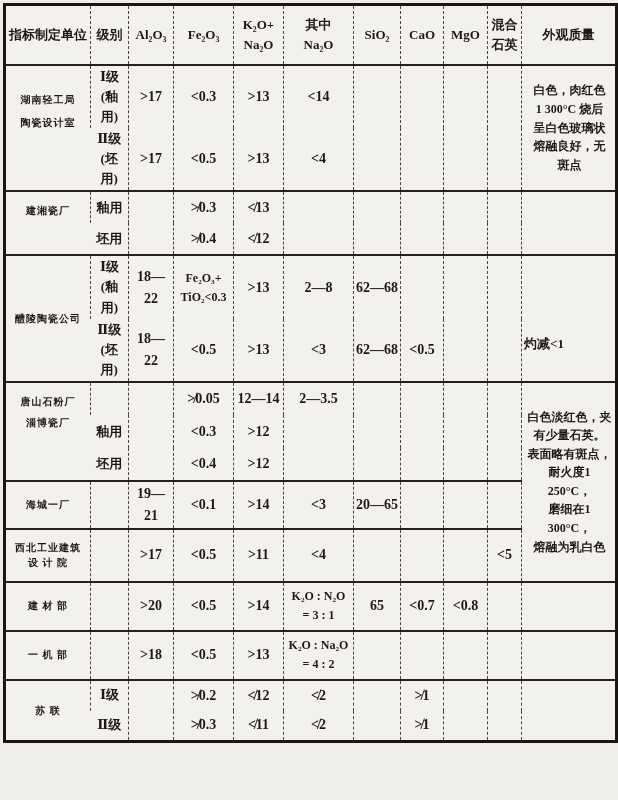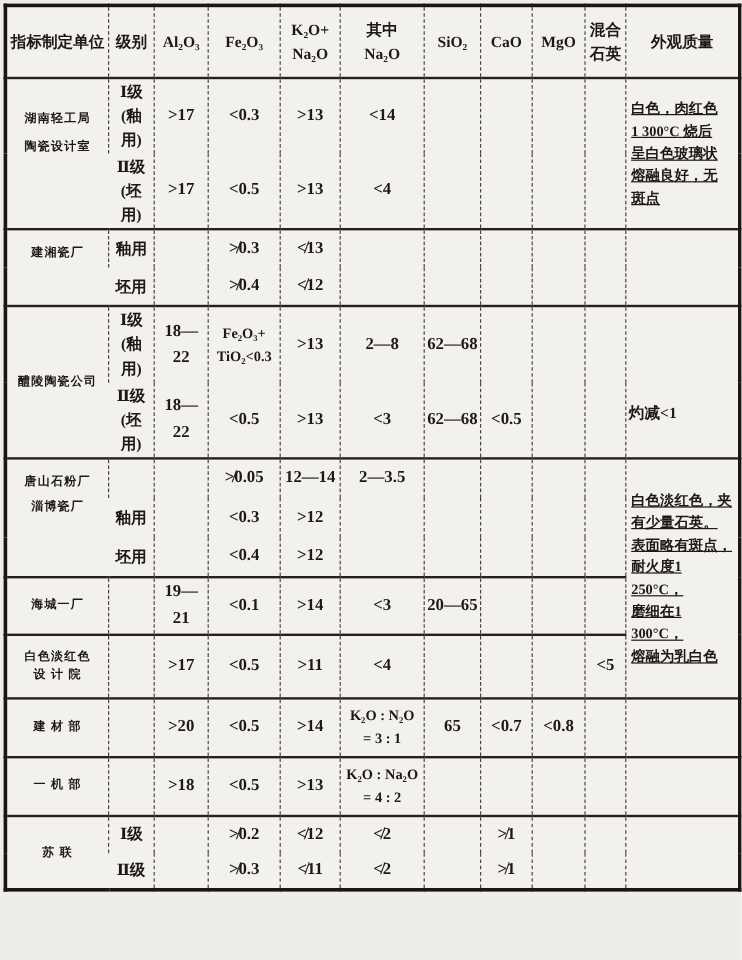--- a/index.html
+++ b/index.html
@@ -30,21 +30,21 @@
   }
   td:first-child,th:first-child{border-left:none;}
   tr.sec td, tr.sec th{border-top:2px solid #262119;}
   thead th{font-weight:600;font-size:13px;}
   .h66{height:60px}.h62{height:59px}.h35{height:32px}.h58{height:55px}
   .h36{height:33px}.h45{height:42px}.h56{height:53px}.h70{height:49px}
   .h34{height:31px}
   .org{font-size:10px;letter-spacing:1px;}
   .org-top{vertical-align:top;padding-top:8px;line-height:2.1;}
   .pt20{padding-top:22px;vertical-align:top;line-height:2.3;}
-  .appearance{font-size:12px;text-align:left;padding:3px 2px 3px 4px;line-height:1.55;text-decoration:underline;}
+  .appearance{font-size:12px;text-align:center;padding:3px 2px 3px 4px;line-height:1.55;}
   .app-low{vertical-align:middle;padding-top:52px;font-size:13px;text-align:left;}
   .val{font-size:14px;}
   .sub2{font-size:12px;}
 </style>
 </head>
 <body style="background: rgb(239, 237, 234); color: rgb(29, 26, 22);">
 
 <div class="sheet">
 <table>
   <colgroup>
@@ -216,21 +216,21 @@
       <td class="val">&lt;0.1</td>
       <td class="val">&gt;14</td>
       <td class="val">&lt;3</td>
       <td class="val">20—65</td>
       <td></td>
       <td></td>
       <td></td>
     </tr>
 
     <tr class="sec h56">
-      <td class="org">白色淡红色
+      <td class="org">西北工业建筑
 设 计 院</td>
       <td></td>
       <td class="val">&gt;17</td>
       <td class="val">&lt;0.5</td>
       <td class="val">&gt;11</td>
       <td class="val">&lt;4</td>
       <td></td>
       <td></td>
       <td></td>
       <td class="val">&lt;5</td>

